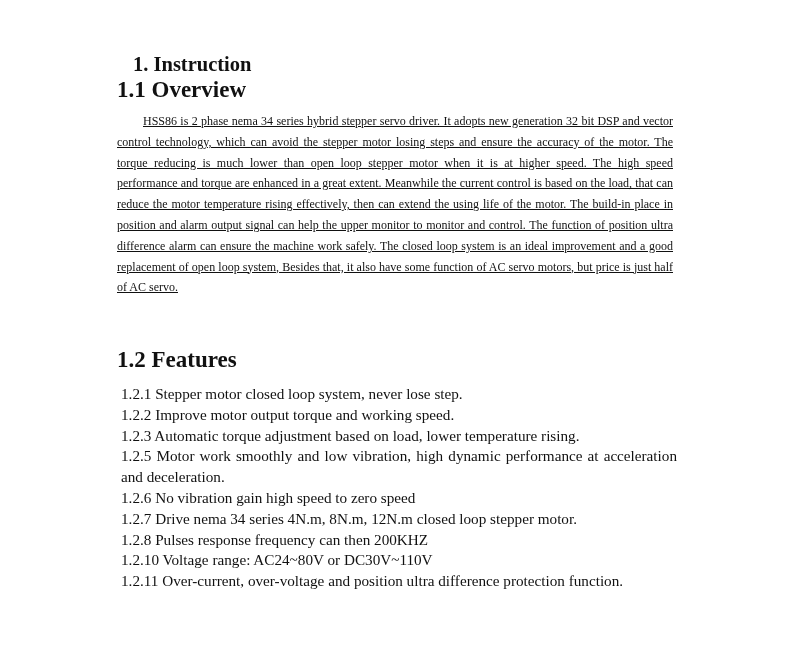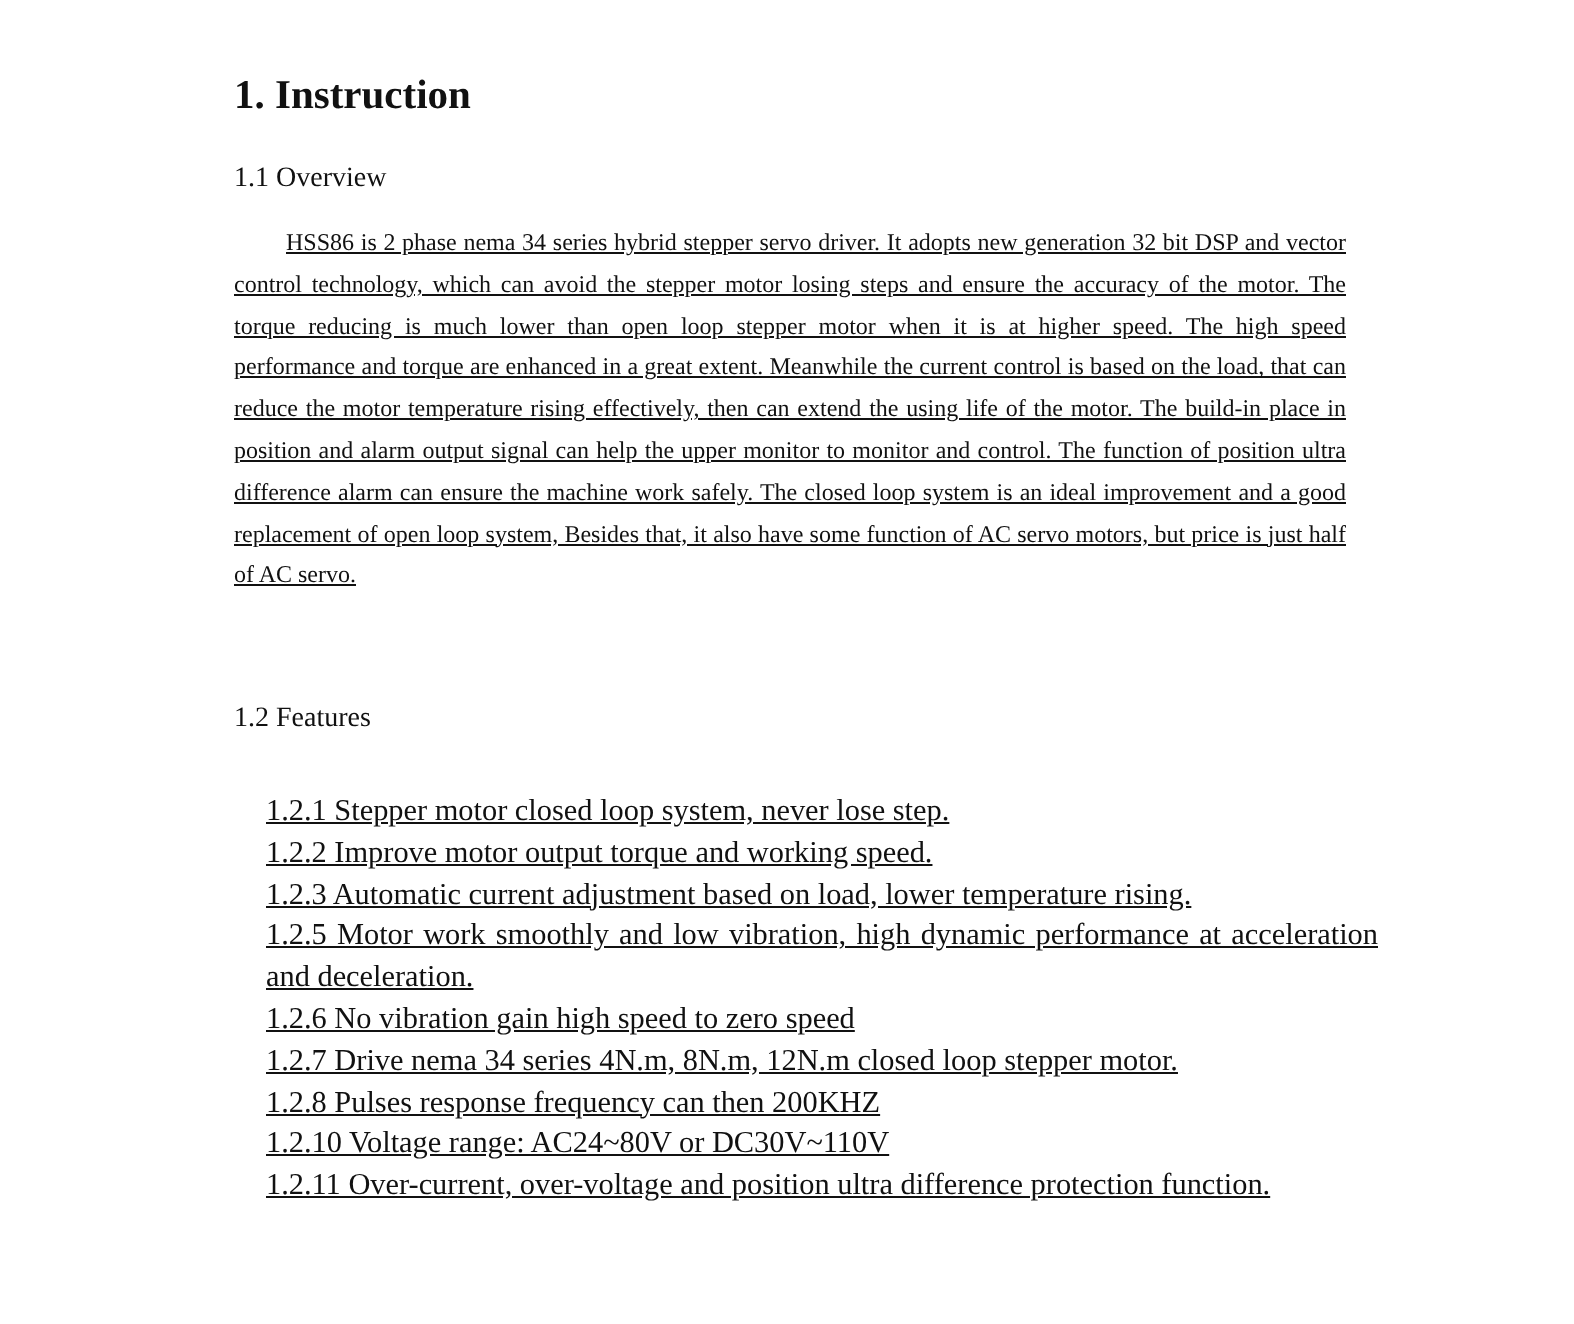--- a/index.html
+++ b/index.html
@@ -6,56 +6,56 @@
   body {
     width: 787px; height: 662px; overflow: hidden; position: relative;
     font-family: "Liberation Serif", "DejaVu Serif", serif;
     color: #111111;
   }
   .page {
     position: absolute; left: 117px; top: 0; width: 556px;
   }
   .h1 {
     position: absolute; left: 0; top: 35px;
-    font-size: 20.5px; font-weight: bold; line-height: 26px; margin: 0;
+    font-size: 20.5px; font-weight: bold; line-height: 26px; margin: 16px;
   }
   .h2 {
     position: absolute; left: 0;
-    font-size: 14px; font-weight: normal; line-height: 26px; margin: 0;
+    font-size: 23px; font-weight: bold; line-height: 26px; margin: 0;
   }
   .h2.overview { top: 77px; }
   .h2.features { top: 347px; }
   .para {
     position: absolute; left: 0; top: 111px; width: 556px;
     font-size: 12px; line-height: 20.8px;
     text-align: justify; text-indent: 26px; margin: 0; text-decoration: underline;
   }
   .features-list {
     position: absolute; left: 0; top: 380px; width: 556px;
-    margin: 16px; padding: 0; list-style: none;
-    font-size: 15.2px; line-height: 20.8px; text-decoration: underline;
+    margin: 4px; padding: 0; list-style: none;
+    font-size: 15.2px; line-height: 20.8px;
   }
   .features-list li {
     text-align: justify; text-align-last: left;
   }
 </style>
 </head>
 <body>
 
 <div class="page">
   <h1 class="h1">1. Instruction</h1>
 
   <h2 class="h2 overview">1.1 Overview</h2>
   <p class="para">HSS86 is 2 phase nema 34 series hybrid stepper servo driver. It adopts new generation 32 bit DSP and vector control technology, which can avoid the stepper motor losing steps and ensure the accuracy of the motor. The torque reducing is much lower than open loop stepper motor when it is at higher speed. The high speed performance and torque are enhanced in a great extent. Meanwhile the current control is based on the load, that can reduce the motor temperature rising effectively, then can extend the using life of the motor. The build-in place in position and alarm output signal can help the upper monitor to monitor and control. The function of position ultra difference alarm can ensure the machine work safely. The closed loop system is an ideal improvement and a good replacement of open loop system, Besides that, it also have some function of AC servo motors, but price is just half of AC servo.</p>
 
   <h2 class="h2 features">1.2 Features</h2>
   <ul class="features-list">
     <li>1.2.1 Stepper motor closed loop system, never lose step.</li>
     <li>1.2.2 Improve motor output torque and working speed.</li>
-    <li>1.2.3 Automatic current adjustment based on load, lower temperature rising.</li>
+    <li>1.2.3 Automatic torque adjustment based on load, lower temperature rising.</li>
     <li>1.2.5 Motor work smoothly and low vibration, high dynamic performance at acceleration and deceleration.</li>
     <li>1.2.6 No vibration gain high speed to zero speed</li>
     <li>1.2.7 Drive nema 34 series 4N.m, 8N.m, 12N.m closed loop stepper motor.</li>
     <li>1.2.8 Pulses response frequency can then 200KHZ</li>
     <li>1.2.10 Voltage range: AC24~80V or DC30V~110V</li>
     <li>1.2.11 Over-current, over-voltage and position ultra difference protection function.</li>
   </ul>
 </div>
 
 </body></html>

